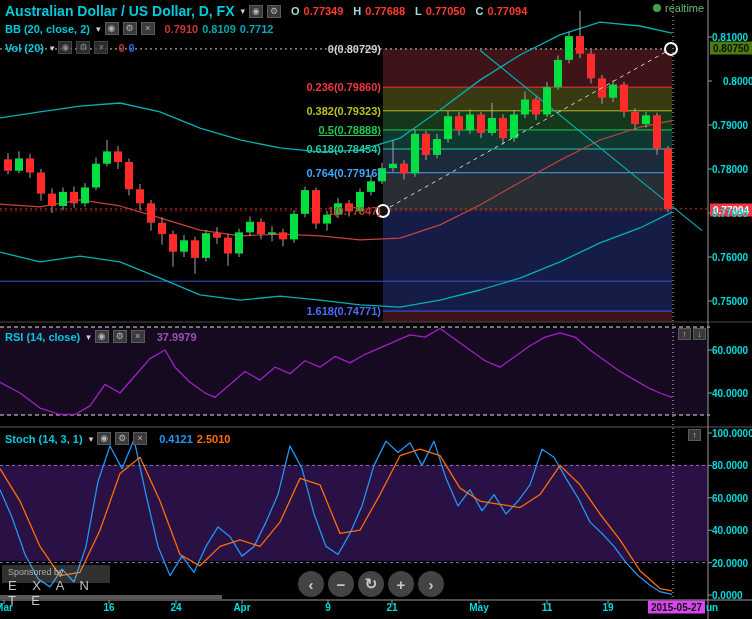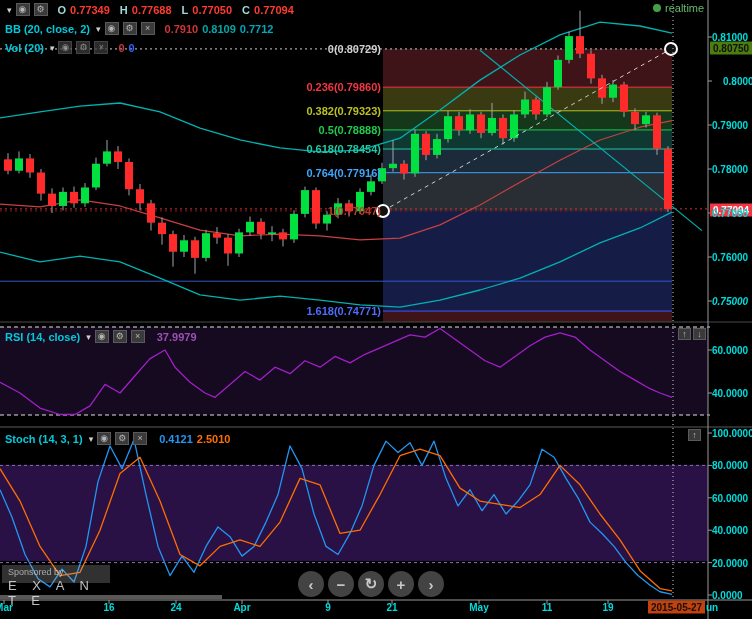--- a/index.html
+++ b/index.html
@@ -214,20 +214,21 @@
     <line x1="176" y1="600" x2="176" y2="604" stroke="#9a9a9a" stroke-width="1"></line>
     <line x1="242" y1="600" x2="242" y2="604" stroke="#9a9a9a" stroke-width="1"></line>
     <line x1="328" y1="600" x2="328" y2="604" stroke="#9a9a9a" stroke-width="1"></line>
     <line x1="392" y1="600" x2="392" y2="604" stroke="#9a9a9a" stroke-width="1"></line>
     <line x1="479" y1="600" x2="479" y2="604" stroke="#9a9a9a" stroke-width="1"></line>
     <line x1="547" y1="600" x2="547" y2="604" stroke="#9a9a9a" stroke-width="1"></line>
     <line x1="608" y1="600" x2="608" y2="604" stroke="#9a9a9a" stroke-width="1"></line>
   </svg>
 
 <div class="row" style="left:5px;top:3px;">
+  <span class="sym-title" style="color: rgb(0, 201, 220);">Australian Dollar / US Dollar, D, FX</span>
   <span class="caret">▾</span>
   <span class="mini-btn">◉</span>
   <span class="mini-btn">⚙</span>
   <span class="ohlc-l">O</span>
   <span class="val" style="color:#ff3b30;">0.77349</span>
   <span class="ohlc-l">H</span>
   <span class="val" style="color:#ff3b30;">0.77688</span>
   <span class="ohlc-l">L</span>
   <span class="val" style="color:#ff3b30;">0.77050</span>
   <span class="ohlc-l">C</span>
@@ -278,53 +279,53 @@
   <span class="mini-btn">⚙</span>
   <span class="mini-btn">×</span>
   <span class="val" style="margin-left: 8px; color: rgb(33, 150, 243);">0.4121</span>
   <span class="val" style="color: rgb(255, 109, 0);">2.5010</span>
 </div>
 <div class="pane-btn" style="left:688px;top:429px;">↑</div>
 
 <div class="badge" style="left:710px;top:48px;background:#4d7c0f;color:#111;">0.80750</div>
 <div class="badge" style="left:710px;top:210px;background:#f23645;color:#fff;">0.77094</div>
 
-<div class="badge" style="left:648px;top:607px;background:#c2410c;color:#111;">2015-05-27</div>
+<div class="badge" style="left:648px;top:607px;background:#d946ef;color:#111;">2015-05-27</div>
 <div class="time-lbl" style="left:712px;color:#00dcdc;">un</div>
 
 <div class="wm">
   <div class="l1">Sponsored by</div>
   <div class="l2">E X A N T E</div>
 </div>
 
 <div class="nav-btn" style="left:298px;top:571px;">‹</div>
 <div class="nav-btn" style="left:328px;top:571px;">−</div>
 <div class="nav-btn" style="left:358px;top:571px;">↻</div>
 <div class="nav-btn" style="left:388px;top:571px;">+</div>
 <div class="nav-btn" style="left:418px;top:571px;">›</div>
 
 <div class="axis-lbl" style="top: 37px; color: rgb(0, 220, 220);">0.81000</div>
 <div class="axis-lbl" style="top: 81px; color: rgb(0, 220, 220); margin-left: 11px;">0.80000</div>
 <div class="axis-lbl" style="top: 125px; color: rgb(0, 220, 220);">0.79000</div>
 <div class="axis-lbl" style="top: 169px; color: rgb(0, 220, 220);">0.78000</div>
 <div class="axis-lbl" style="top: 213px; color: rgb(0, 220, 220);">0.77000</div>
 <div class="axis-lbl" style="top: 257px; color: rgb(0, 220, 220);">0.76000</div>
-<div class="axis-lbl" style="top: 301px; color: rgb(0, 220, 220); font-style: italic;">0.75000</div>
+<div class="axis-lbl" style="top: 301px; color: rgb(0, 220, 220);">0.75000</div>
 <div class="axis-lbl" style="top: 350px; color: rgb(0, 220, 220);">60.0000</div>
 <div class="axis-lbl" style="top: 393px; color: rgb(0, 220, 220);">40.0000</div>
 <div class="axis-lbl" style="top: 433px; color: rgb(0, 220, 220);">100.0000</div>
 <div class="axis-lbl" style="top: 465.4px; color: rgb(0, 220, 220);">80.0000</div>
 <div class="axis-lbl" style="top: 497.8px; color: rgb(0, 220, 220);">60.0000</div>
 <div class="axis-lbl" style="top: 530.2px; color: rgb(0, 220, 220);">40.0000</div>
 <div class="axis-lbl" style="top: 562.6px; color: rgb(0, 220, 220);">20.0000</div>
 <div class="axis-lbl" style="top: 595px; color: rgb(0, 220, 220);">0.0000</div>
 <div class="fib-lbl" style="top: 48.924px; color: rgb(208, 208, 208);">0(0.80729)</div>
 <div class="fib-lbl" style="top: 87.16px; color: rgb(242, 54, 69);">0.236(0.79860)</div>
 <div class="fib-lbl" style="top: 110.788px; color: rgb(184, 192, 34);">0.382(0.79323)</div>
-<div class="fib-lbl" style="top: 129.928px; color: rgb(31, 201, 79);">0.5(0.78888)</div>
+<div class="fib-lbl" style="top: 129.928px; color: rgb(31, 201, 79); text-decoration: underline;">0.5(0.78888)</div>
 <div class="fib-lbl" style="top: 149.024px; color: rgb(31, 201, 165);">0.618(0.78454)</div>
 <div class="fib-lbl" style="top: 172.696px; color: rgb(62, 166, 255);">0.764(0.77916)</div>
 <div class="fib-lbl" style="top: 210.932px; color: rgb(192, 57, 43); padding-left: 46px;">1(0.77047)</div>
 <div class="fib-lbl" style="top: 311.076px; color: rgb(77, 107, 255);">1.618(0.74771)</div>
 <div class="time-lbl" style="left: 4px; color: rgb(0, 220, 220);">Mar</div>
 <div class="time-lbl" style="left: 109px; color: rgb(0, 220, 220);">16</div>
 <div class="time-lbl" style="left: 176px; color: rgb(0, 220, 220);">24</div>
 <div class="time-lbl" style="left: 242px; color: rgb(0, 220, 220);">Apr</div>
 <div class="time-lbl" style="left: 328px; color: rgb(0, 220, 220);">9</div>
 <div class="time-lbl" style="left: 392px; color: rgb(0, 220, 220);">21</div>

